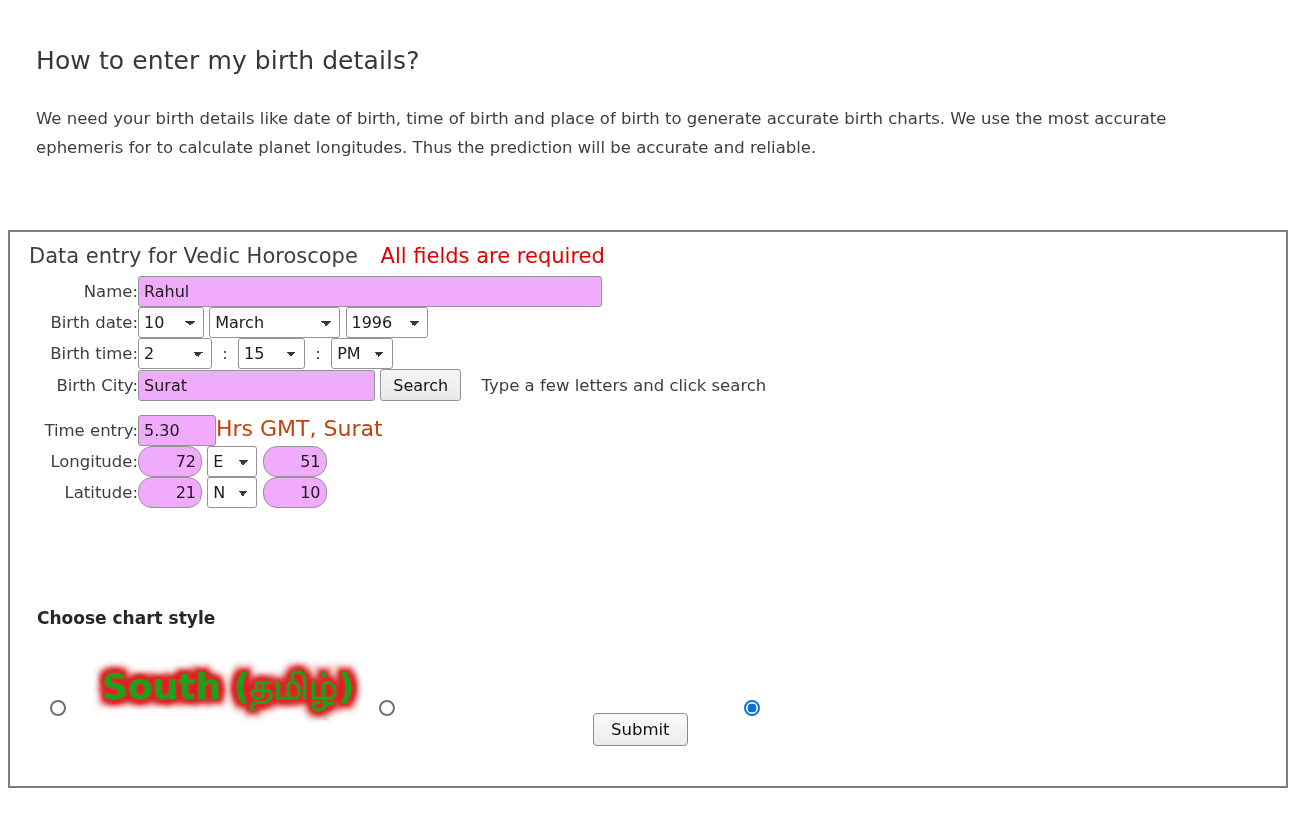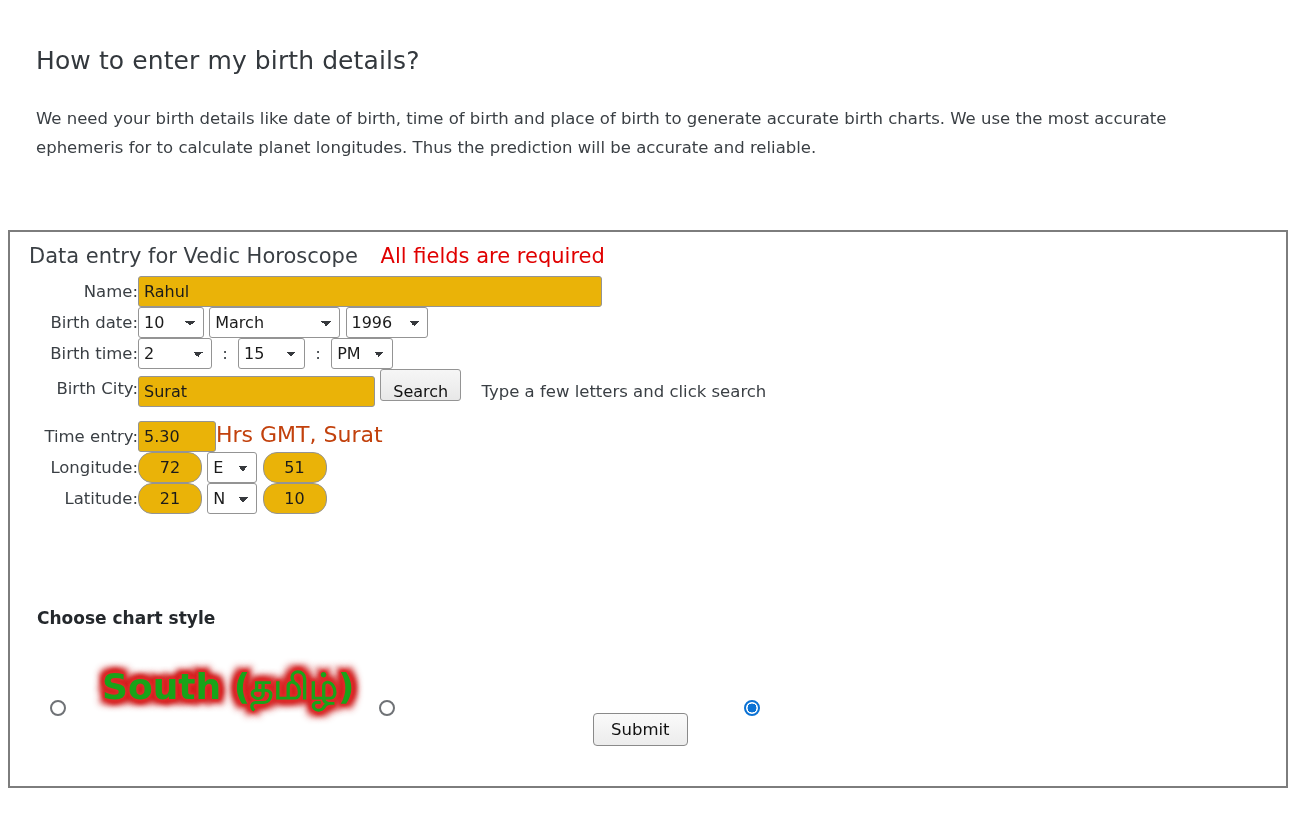--- a/index.html
+++ b/index.html
@@ -76,29 +76,29 @@
   }
   td.fld { padding-top: 4px; padding-bottom: 4px; }
 
   
   input.txt {
     font-family: "DejaVu Sans", "Liberation Sans", sans-serif;
     font-size: 16px;
     color: #1b1b1b;
     border: 1px solid #949494;
     border-radius: 3px;
-    background: #eab308;
+    background: #f0abfc;
     padding: 6px 5px;
     height: 31px;
     outline: none;
   }
   input.name-input { width: 464px; }
   input.city-input { width: 237px; }
   input.tz-input   { width: 78px; }
-  input.num-input  { width: 64px; text-align: center; border-radius: 14px; }
+  input.num-input  { width: 64px; text-align: right; border-radius: 14px; }
 
   select.sel {
     font-family: "DejaVu Sans", "Liberation Sans", sans-serif;
     font-size: 16px;
     color: #1b1b1b;
     border: 1px solid #949494;
     border-radius: 3px;
     background-color: #fff;
     height: 31px;
     padding: 2px 22px 2px 5px;
@@ -121,21 +121,21 @@
   select.sel-ampm  { width: 62px; }
   select.sel-dir   { width: 50px; padding-right: 20px; }
 
   button.btn {
     font-family: "DejaVu Sans", "Liberation Sans", sans-serif;
     font-size: 16px;
     color: #111;
     border: 1px solid #949494;
     border-radius: 3px;
     background: linear-gradient(#f6f6f6, #e8e8e8);
-    padding: 12px 12px;
+    padding: 5px 12px;
     height: 32px;
     cursor: pointer;
   }
 
   .colon { padding: 0 5px; font-size: 16.5px; color: #3a3f44; }
   .hint  { padding-left: 15px; font-size: 16.5px; color: #3a3f44; }
   .suffix { font-size: 22px; color: #c2410c; }
 
   .gap-row td { height: 14px; }
 

